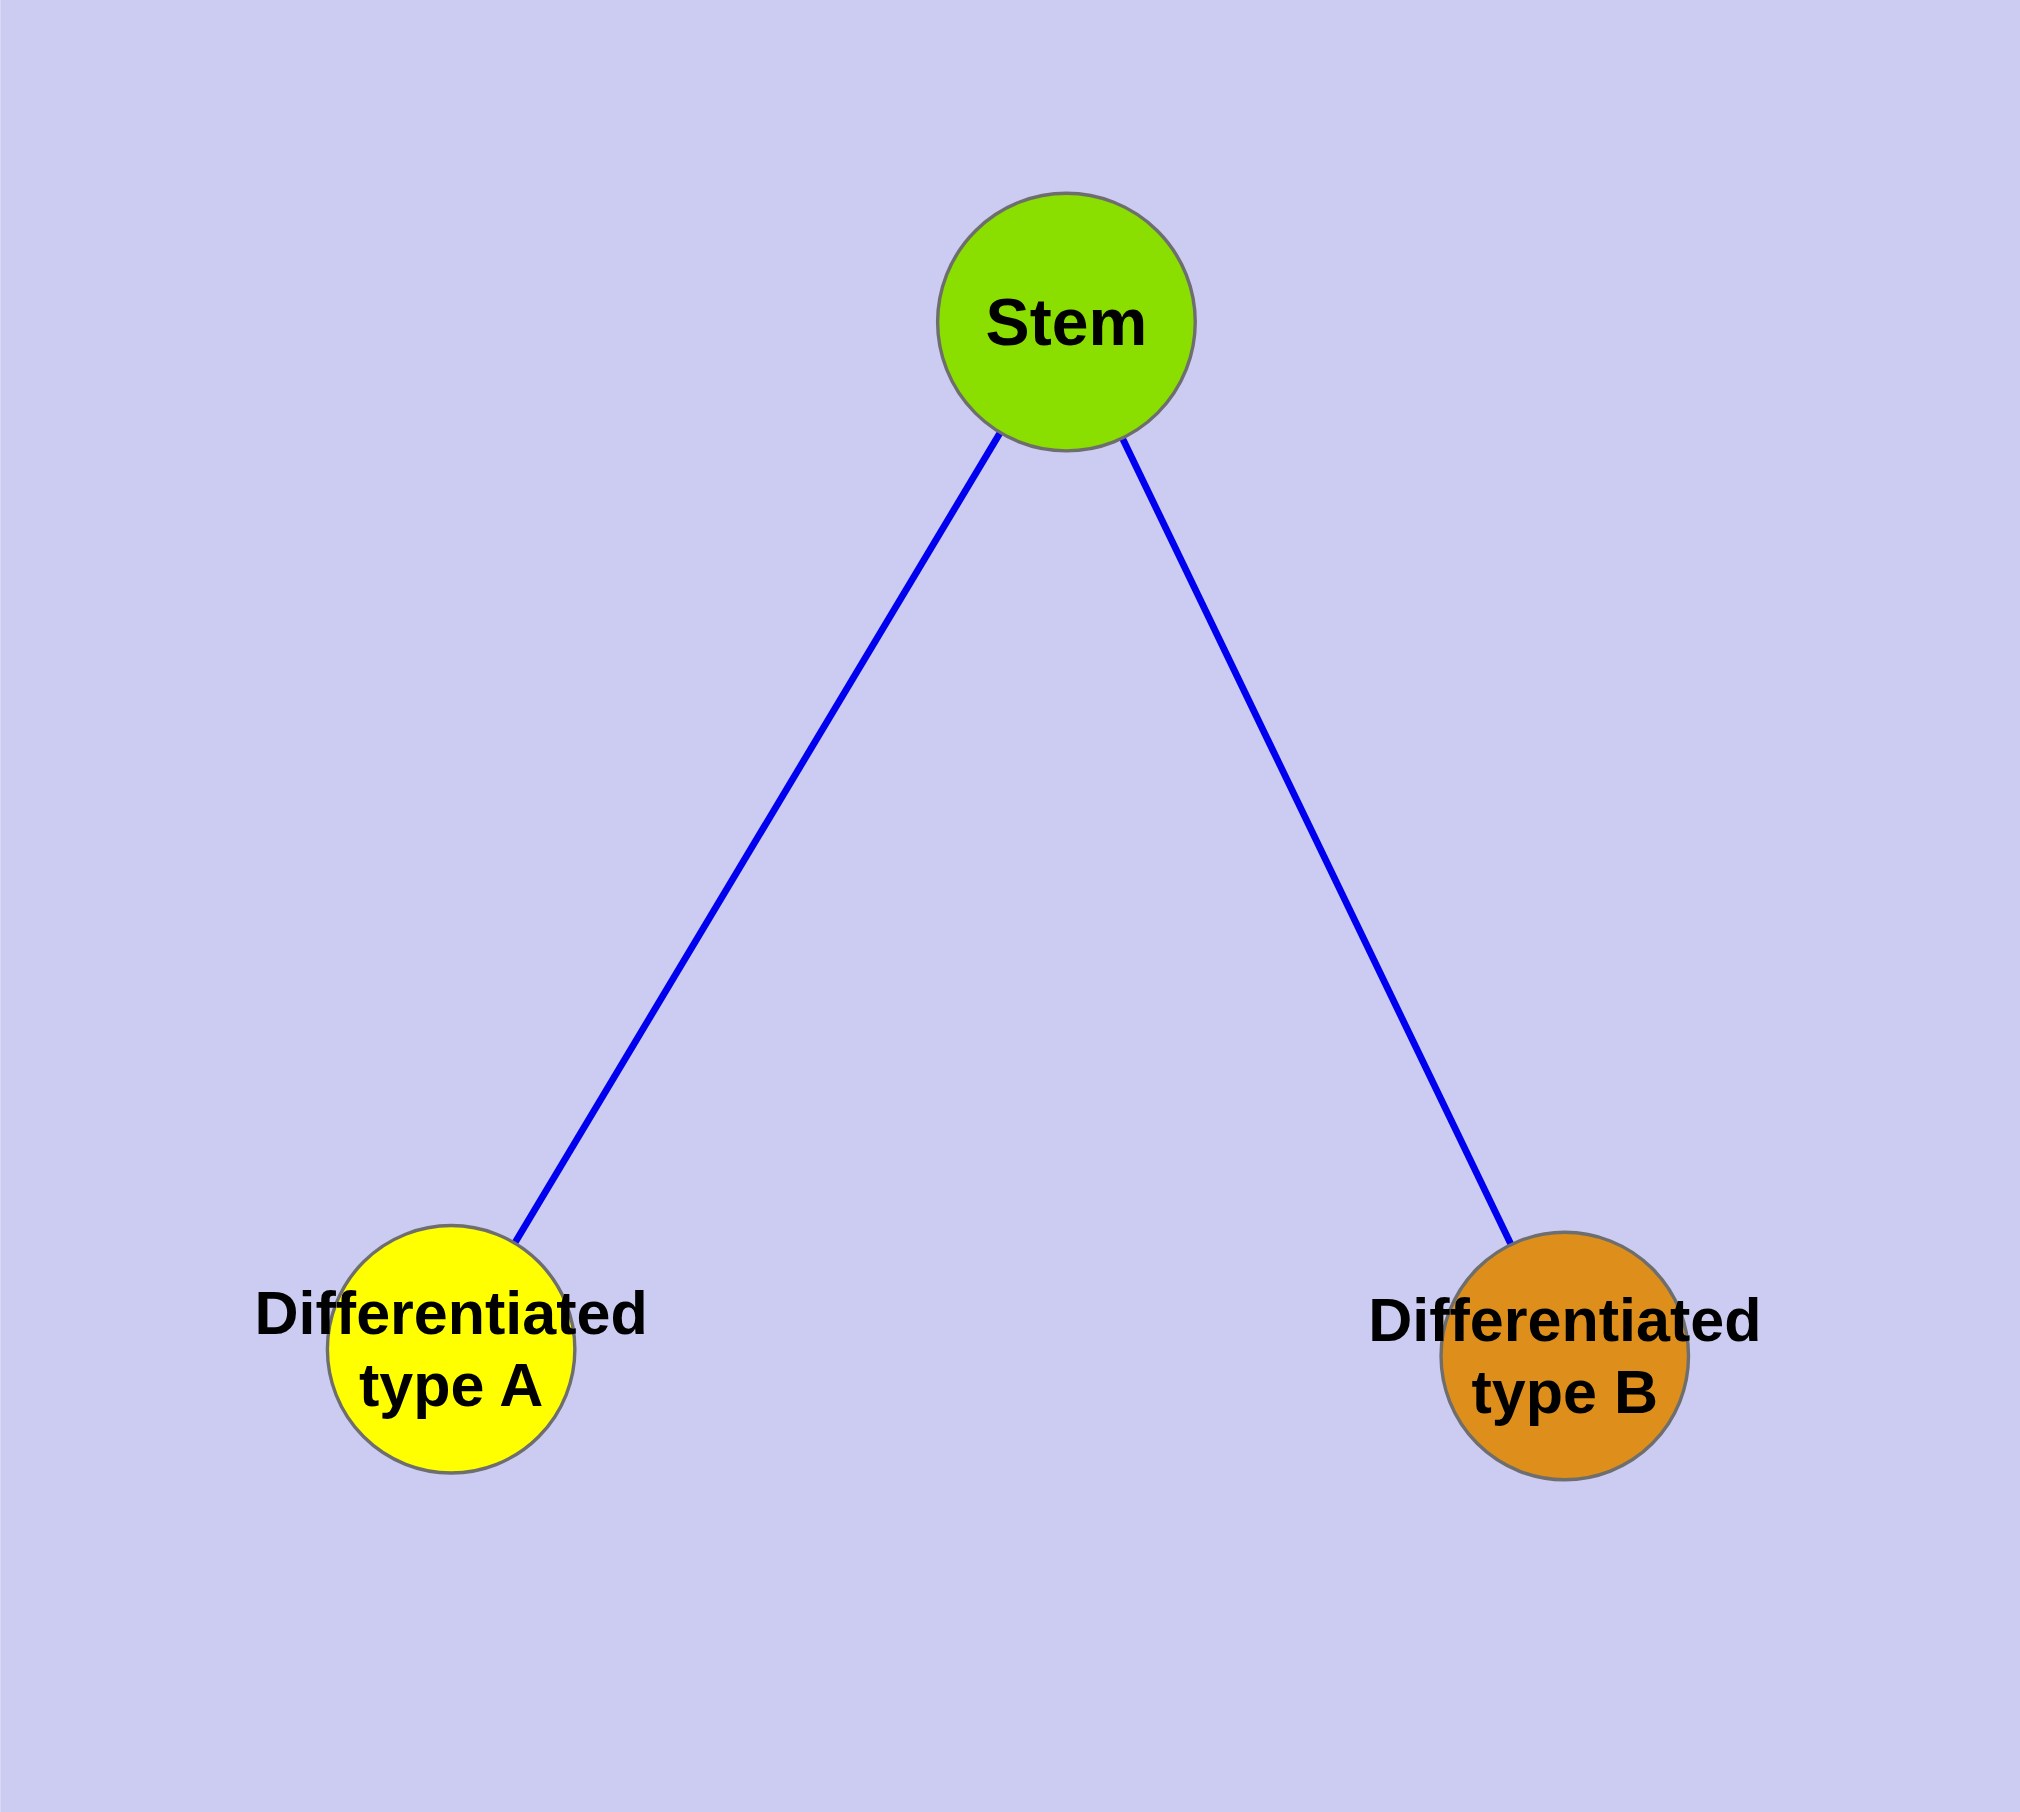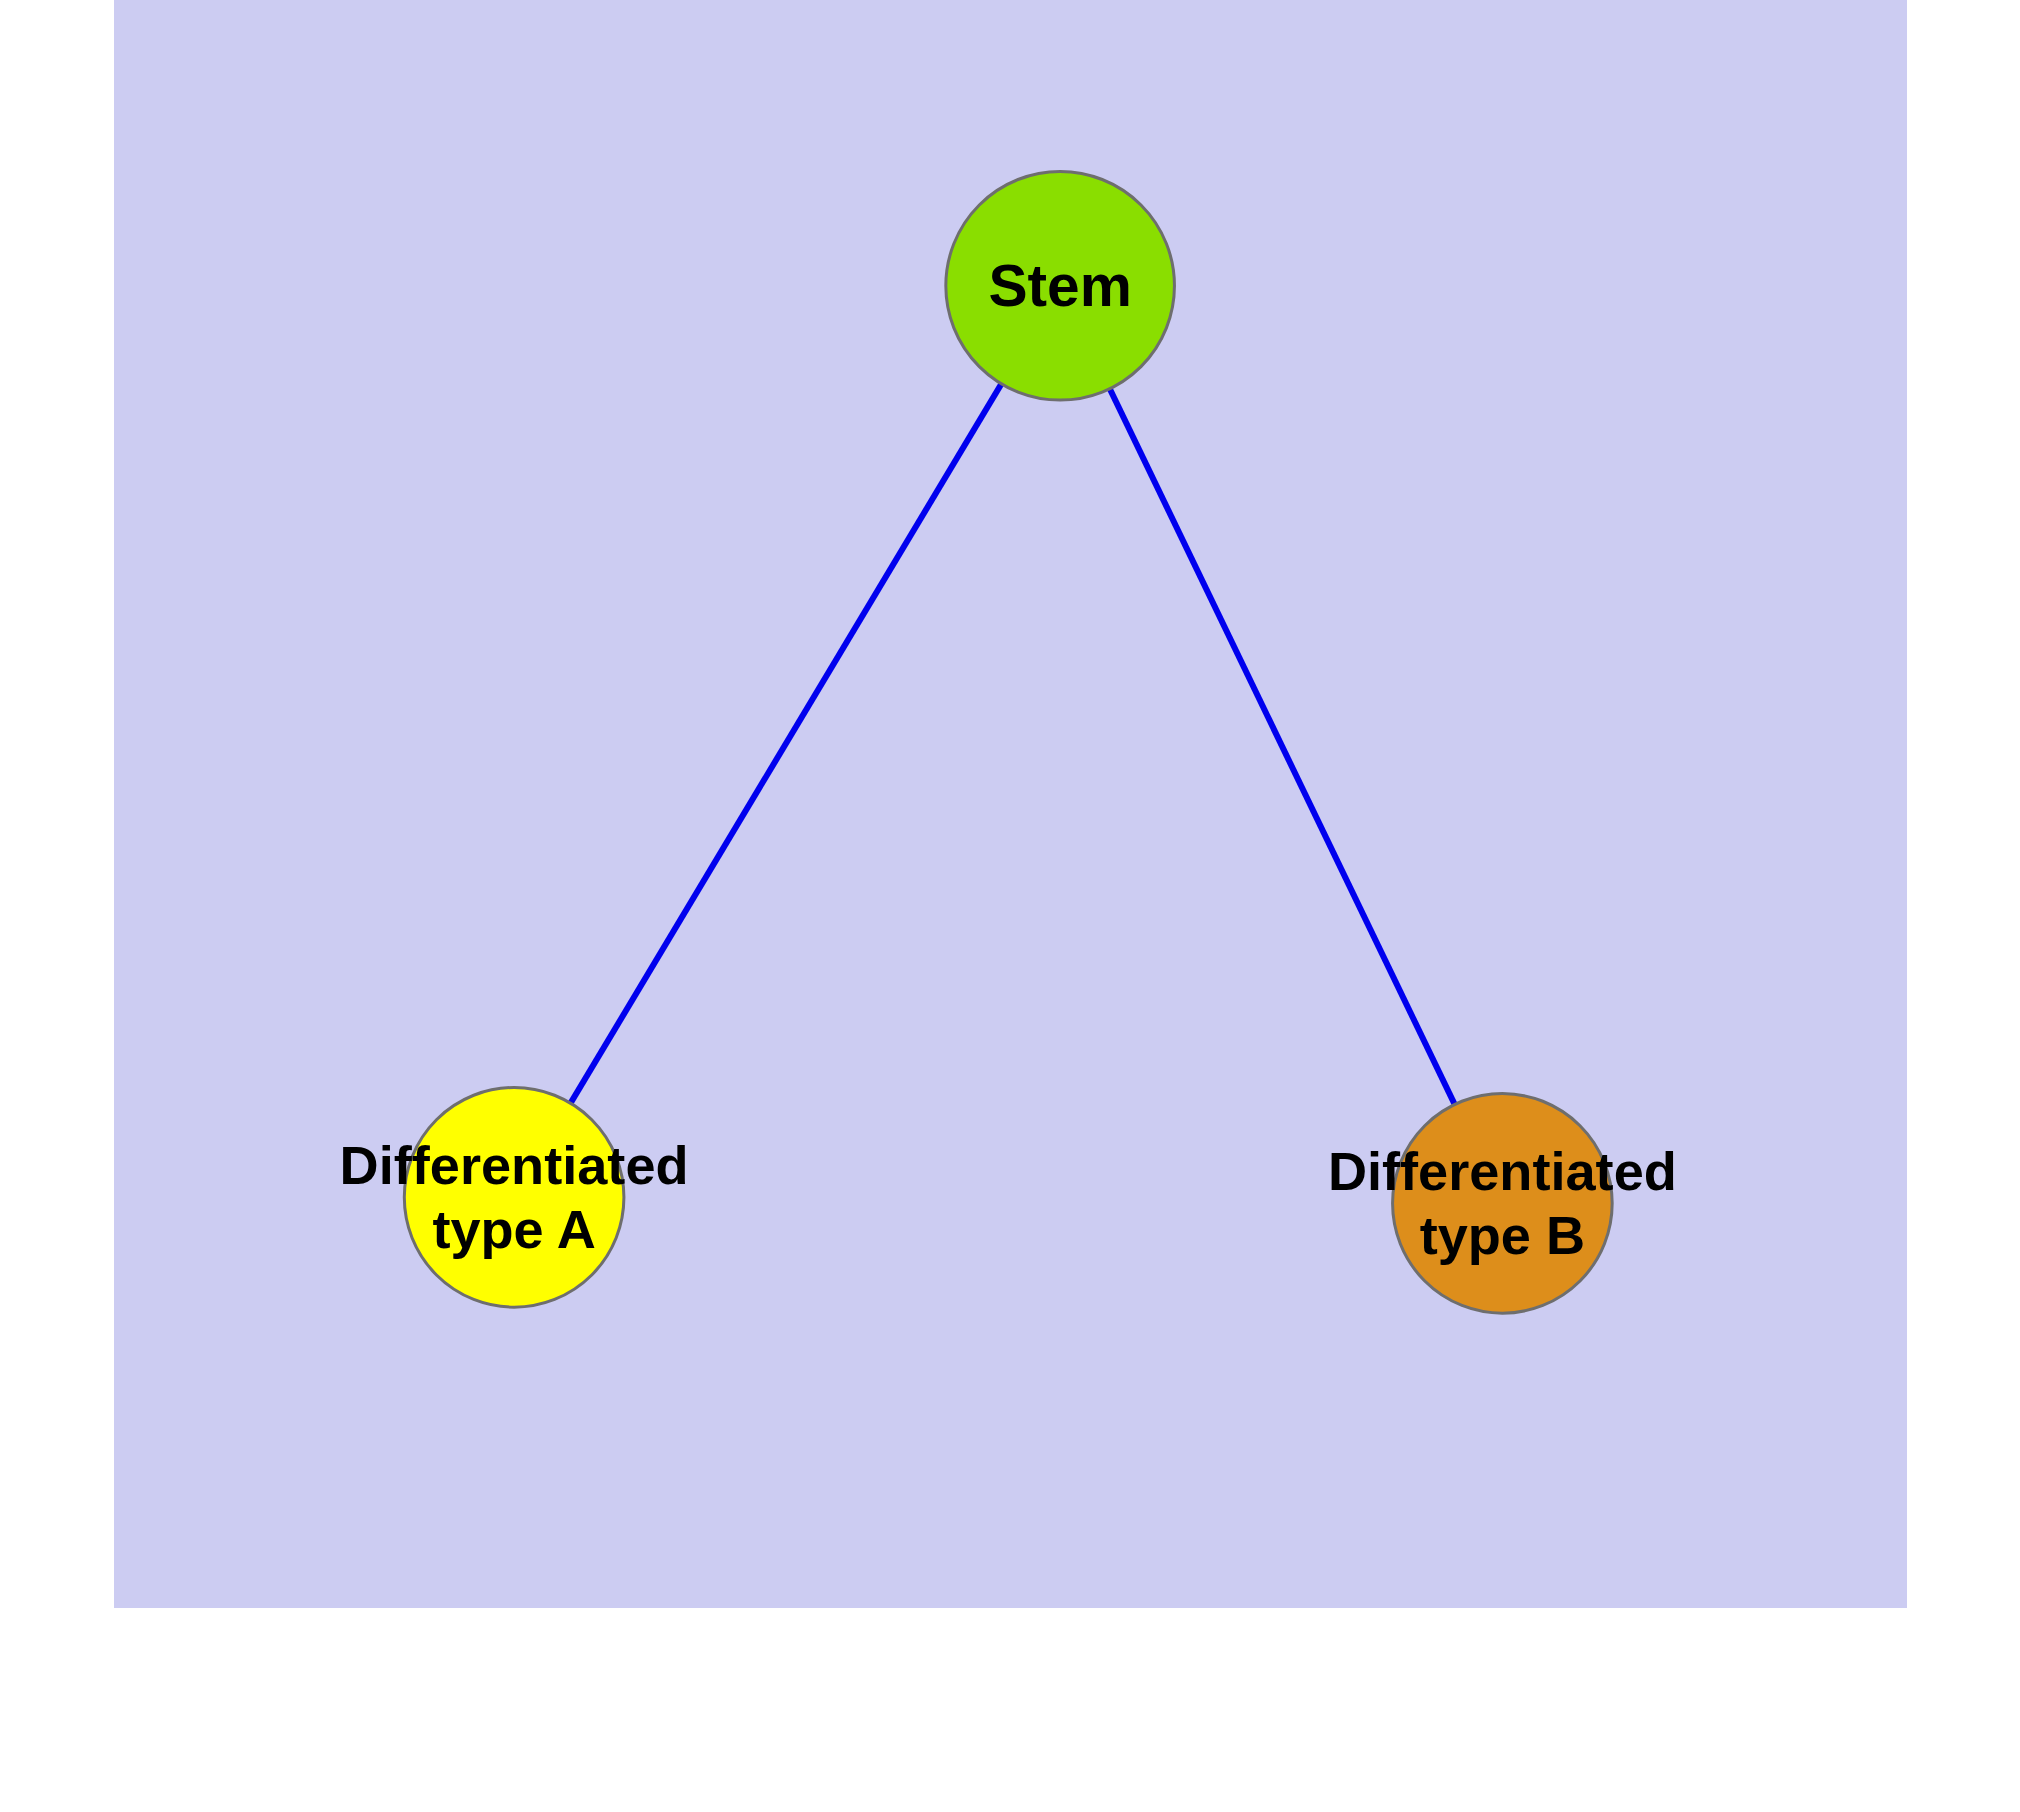--- a/index.html
+++ b/index.html
@@ -5,21 +5,21 @@
   html, body {
     margin: 0;
     padding: 0;
     width: 2021px;
     height: 1812px;
     overflow: hidden;
     font-family: "Liberation Sans", sans-serif;
   }
   #diagram-root {
     width: 2021px;
-    height: 1608px;
+    height: 1812px;
     position: relative;
   }
   svg {
     display: block;
     width: 100%;
     height: 100%;
   }
   .node-label {
     font-family: "Liberation Sans", sans-serif;
     font-weight: bold;

